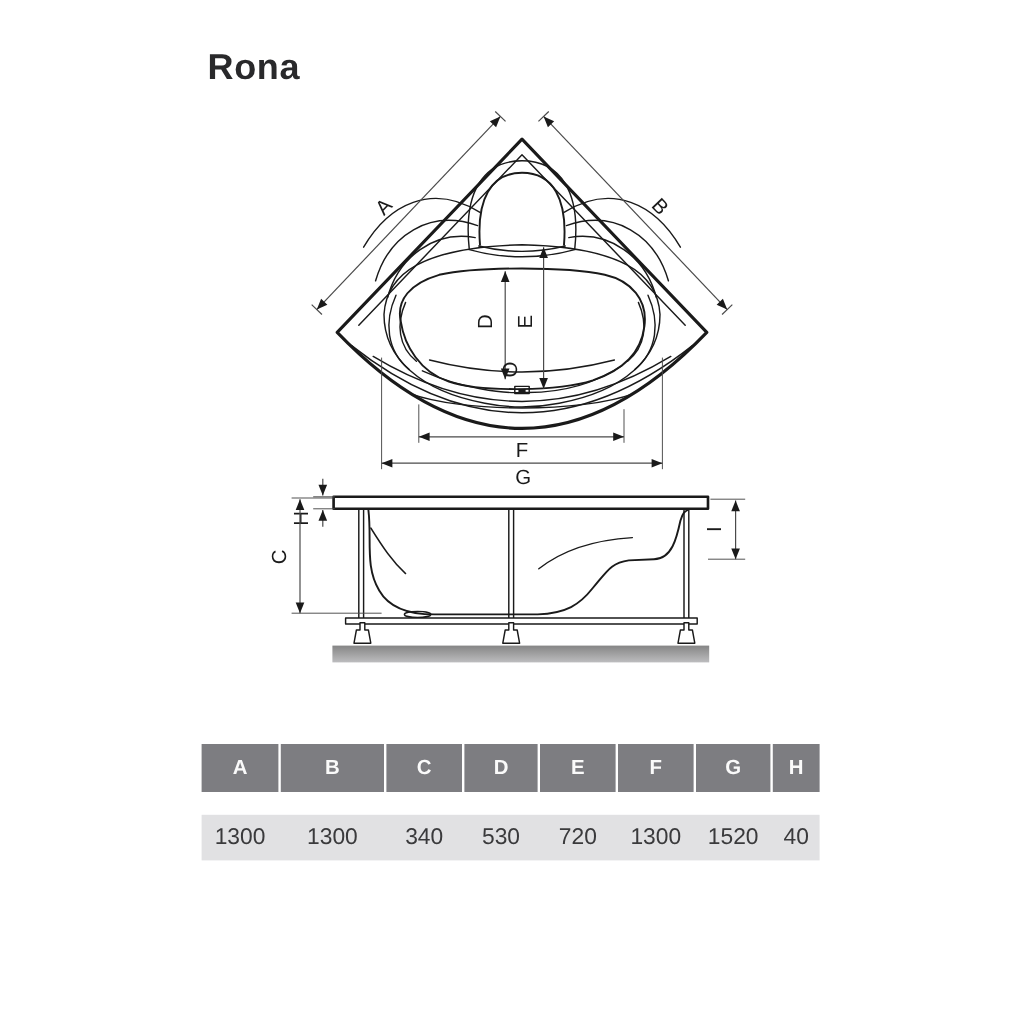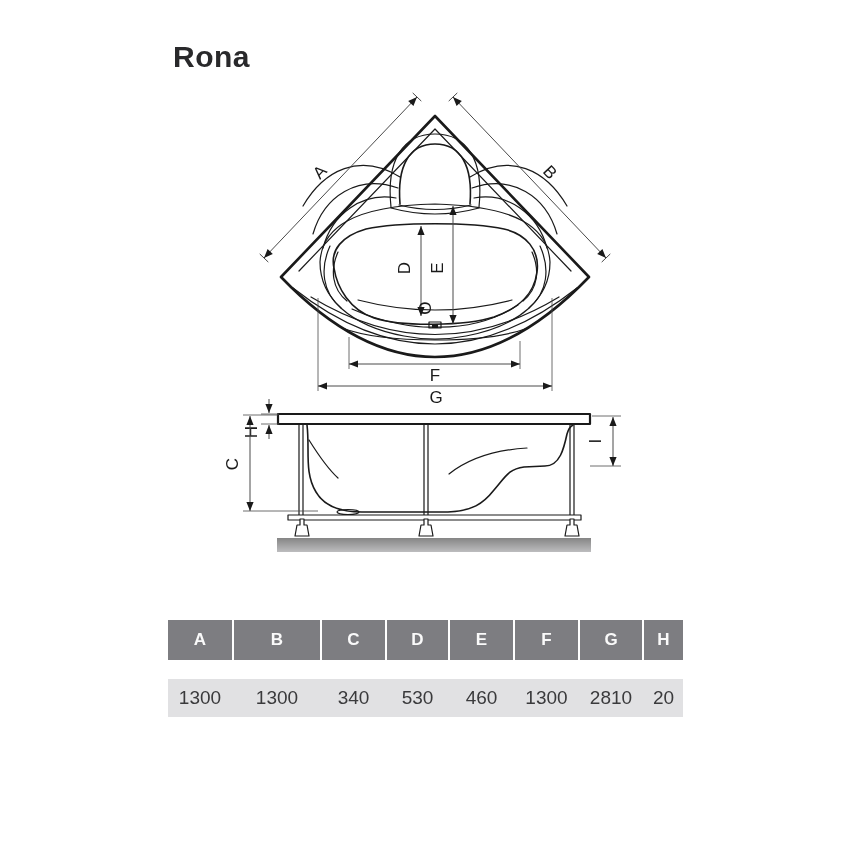--- a/index.html
+++ b/index.html
@@ -173,20 +173,20 @@
       <div class="th" style="width:63px">E</div>
       <div class="th" style="width:63px">F</div>
       <div class="th" style="width:62px">G</div>
       <div class="th" style="width:39px">H</div>
     </div>
     <div class="vals-bar">
       <div class="td" style="width:64px">1300</div>
       <div class="td" style="width:86px">1300</div>
       <div class="td" style="width:63px">340</div>
       <div class="td" style="width:61px">530</div>
-      <div class="td" style="width:63px">460</div>
+      <div class="td" style="width:63px">720</div>
       <div class="td" style="width:63px">1300</div>
-      <div class="td" style="width:62px">2810</div>
-      <div class="td" style="width:39px">20</div>
+      <div class="td" style="width:62px">1520</div>
+      <div class="td" style="width:39px">40</div>
     </div>
   </div>
 
 </div>
 
 </body></html>

